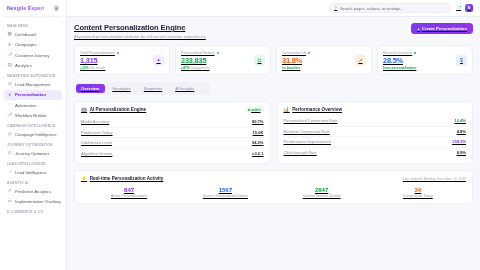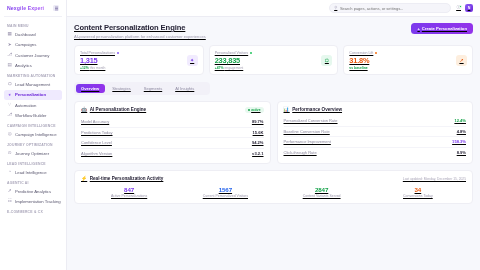--- a/index.html
+++ b/index.html
@@ -319,20 +319,31 @@
             <div style="min-width: 0px;">
               <div class="stat-label-row">
                 <span class="stat-label">Conversion Lift</span>
                 <span class="stat-dot" style="background: rgb(249, 115, 22);"></span>
               </div>
               <div class="stat-value" style="color: rgb(234, 88, 12);">31.8%</div>
               <div class="stat-delta" style="color: rgb(22, 163, 74);">vs baseline</div>
             </div>
             <div class="stat-ico" style="background: rgb(253, 238, 222); color: rgb(234, 88, 12);">↗</div>
           </div>
+          <div class="stat-card">
+            <div style="min-width: 0px;">
+              <div class="stat-label-row">
+                <span class="stat-label">Revenue Increase</span>
+                <span class="stat-dot" style="background: rgb(59, 130, 246);"></span>
+              </div>
+              <div class="stat-value" style="color: rgb(37, 99, 235);">28.5%</div>
+              <div class="stat-delta" style="color: rgb(22, 163, 74);">from personalization</div>
+            </div>
+            <div class="stat-ico" style="background: rgb(230, 238, 253); color: rgb(37, 99, 235);">$</div>
+          </div>
         </div>
 
       <div class="tabs" id="tabs-row">
           <div class="tab active">Overview</div>
           <div class="tab">Strategies</div>
           <div class="tab">Segments</div>
           <div class="tab">AI Insights</div>
         </div>
 
       <div class="panels">

